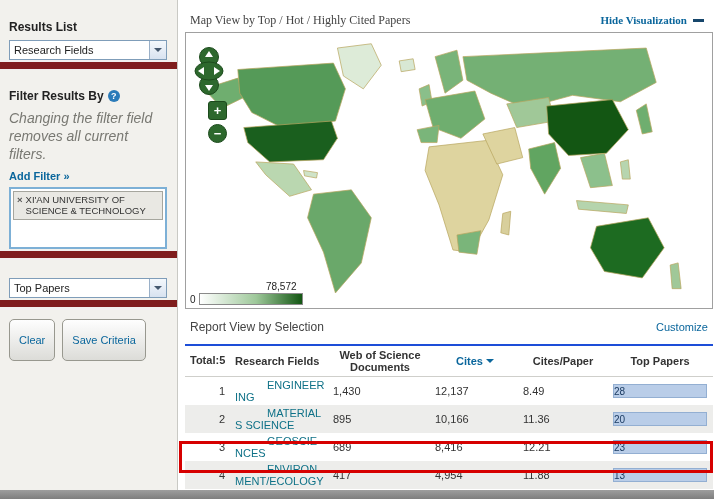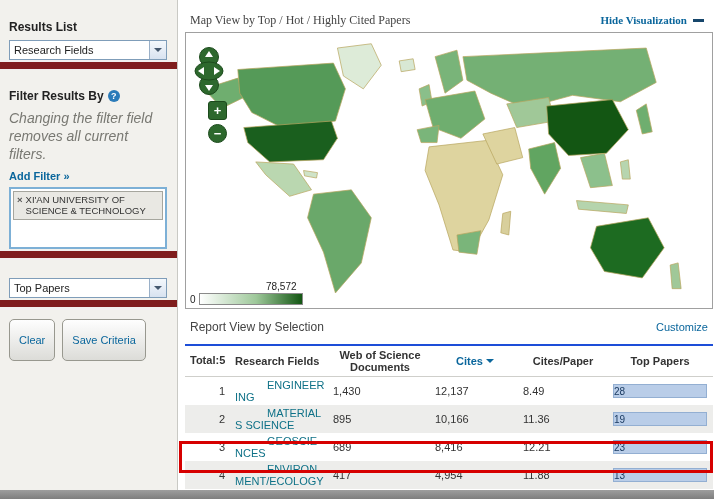--- a/index.html
+++ b/index.html
@@ -234,21 +234,21 @@
       </div>
 
       <div class="trow r-even h26">
         <div class="cell c-rank">2</div>
         <div class="cell c-field"><a class="field-link">MATERIALS SCIENCE</a></div>
         <div class="cell c-docs num">895</div>
         <div class="cell c-cites num">10,166</div>
         <div class="cell c-cpp num">11.36</div>
         <div class="cell c-top">
             <div class="tp-bar">
-              <span class="tp-num">19</span>
+              <span class="tp-num">20</span>
             </div>
           </div>
       </div>
 
       <div class="trow r-odd h20">
         <div class="cell c-rank">3</div>
         <div class="cell c-field"><a class="field-link">GEOSCIENCES</a></div>
         <div class="cell c-docs num">689</div>
         <div class="cell c-cites num">8,416</div>
         <div class="cell c-cpp num">12.21</div>

